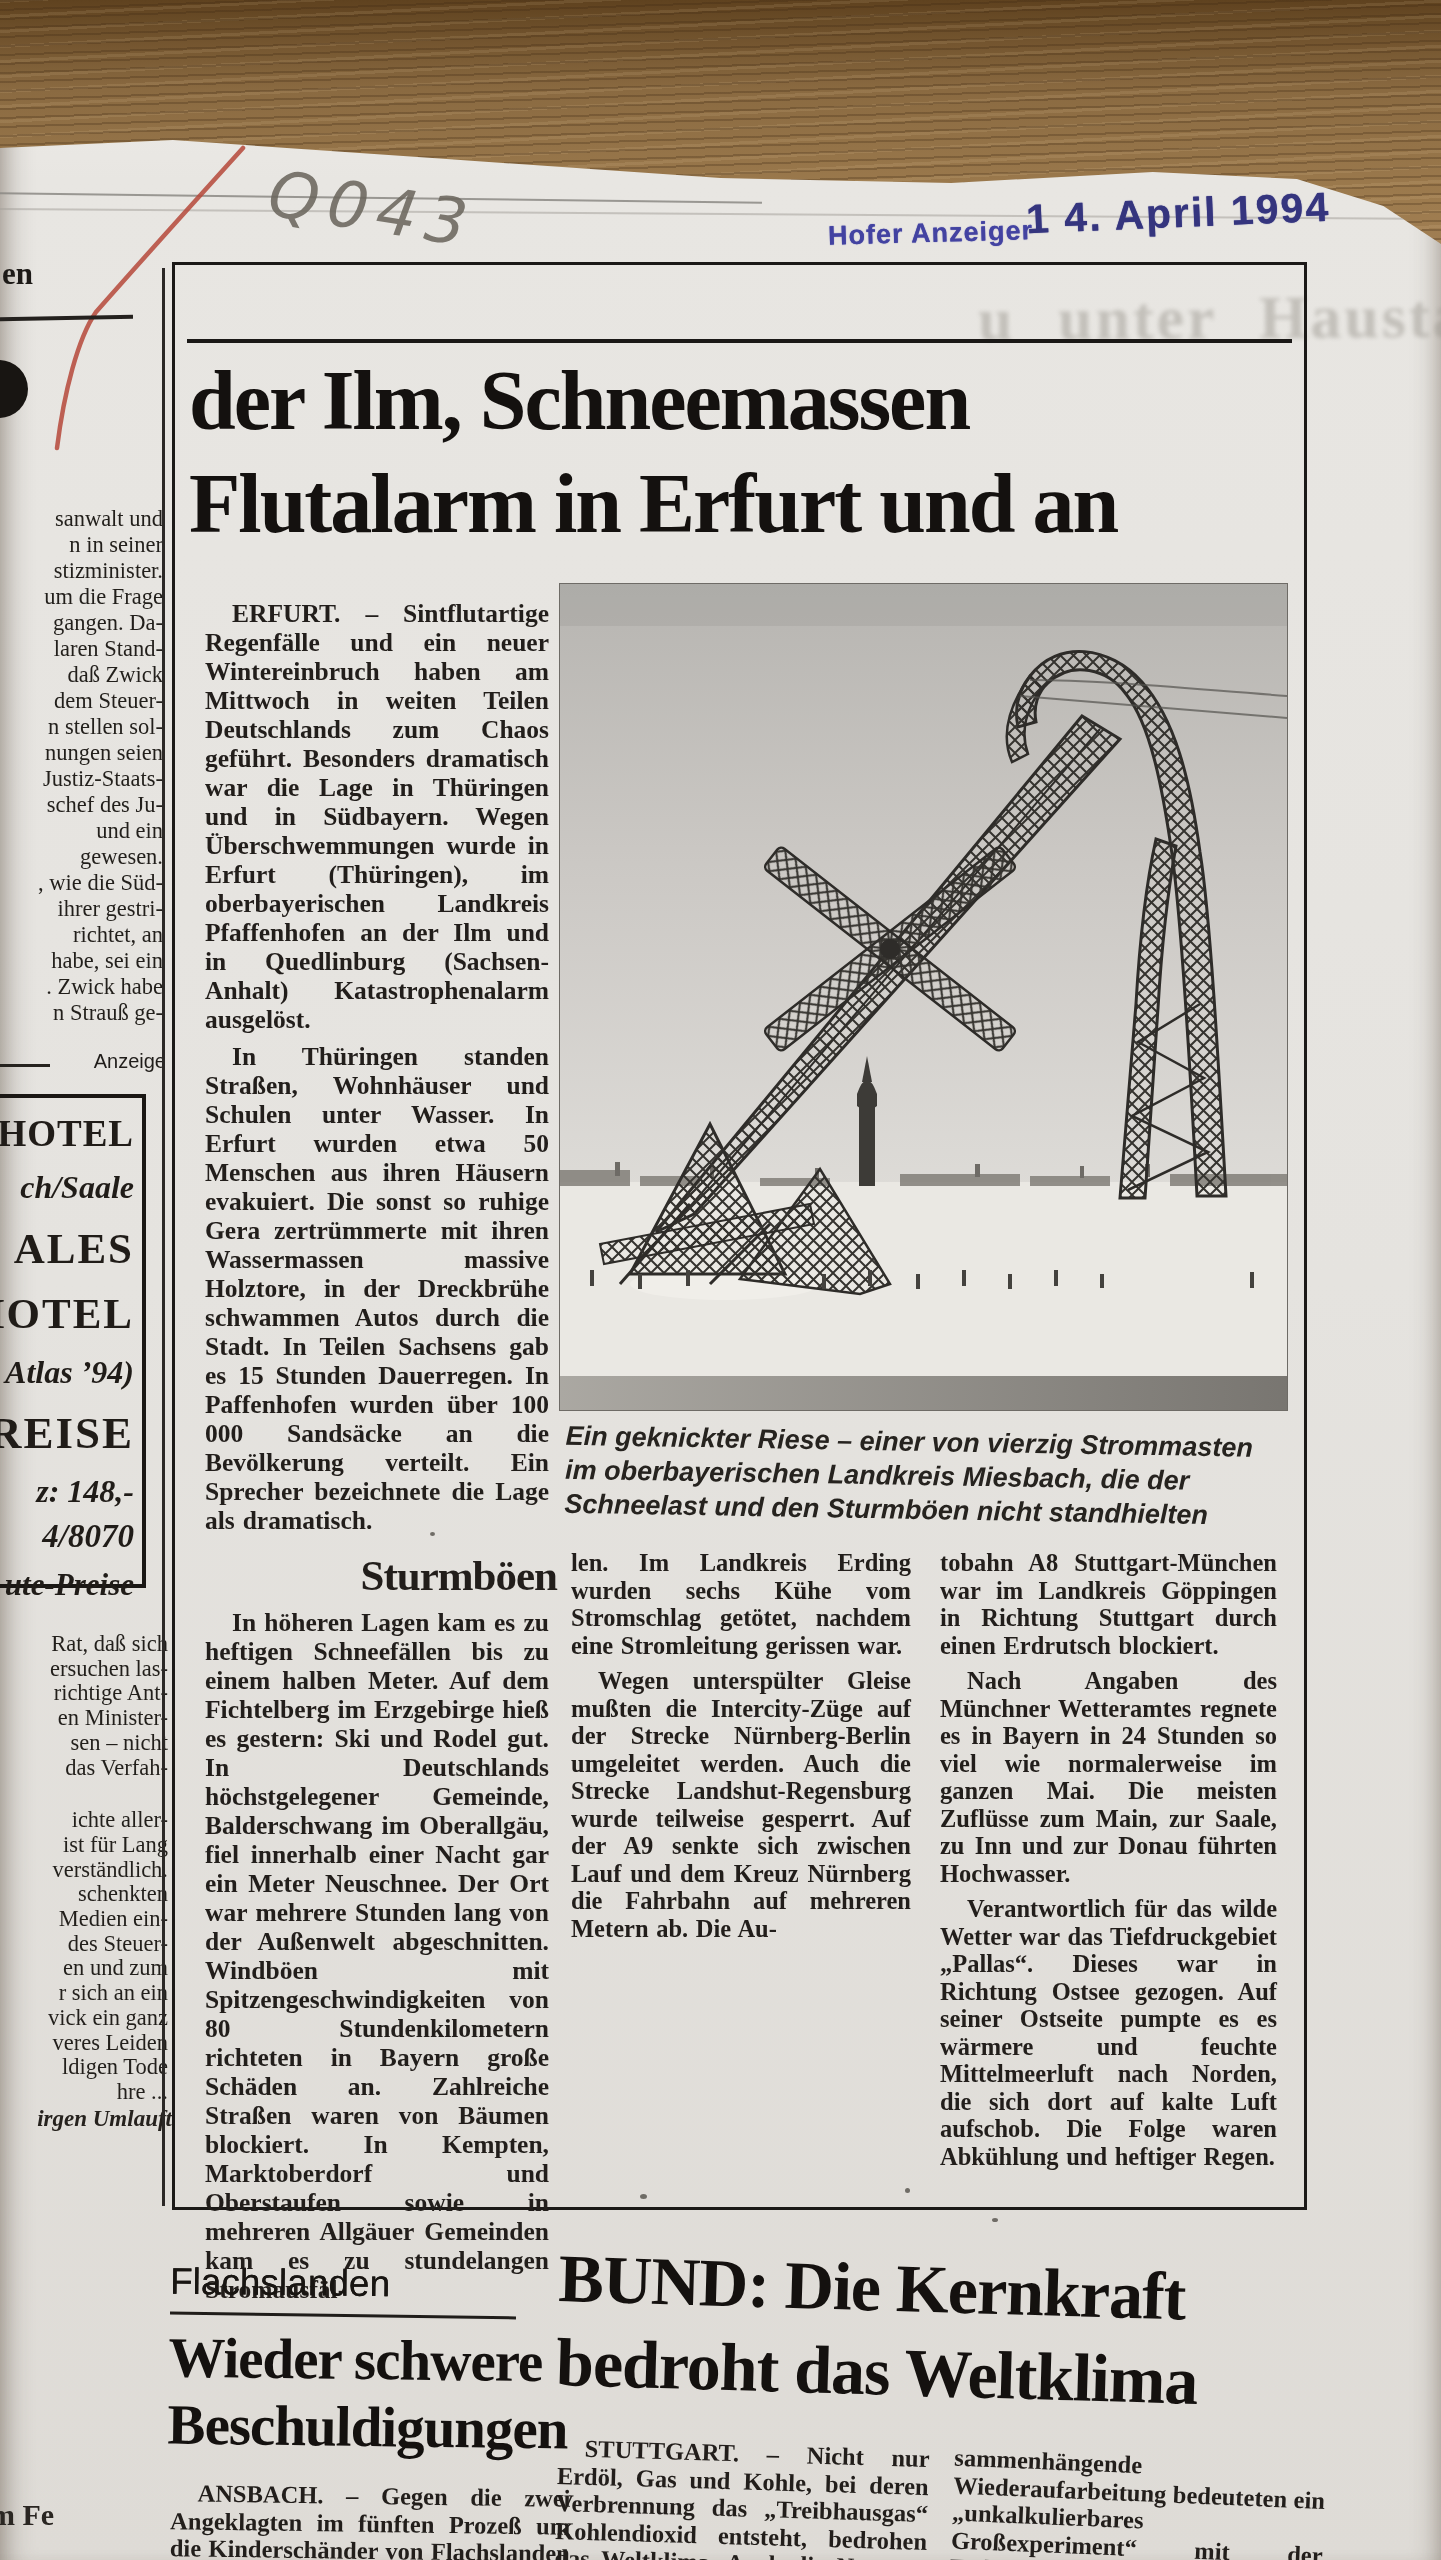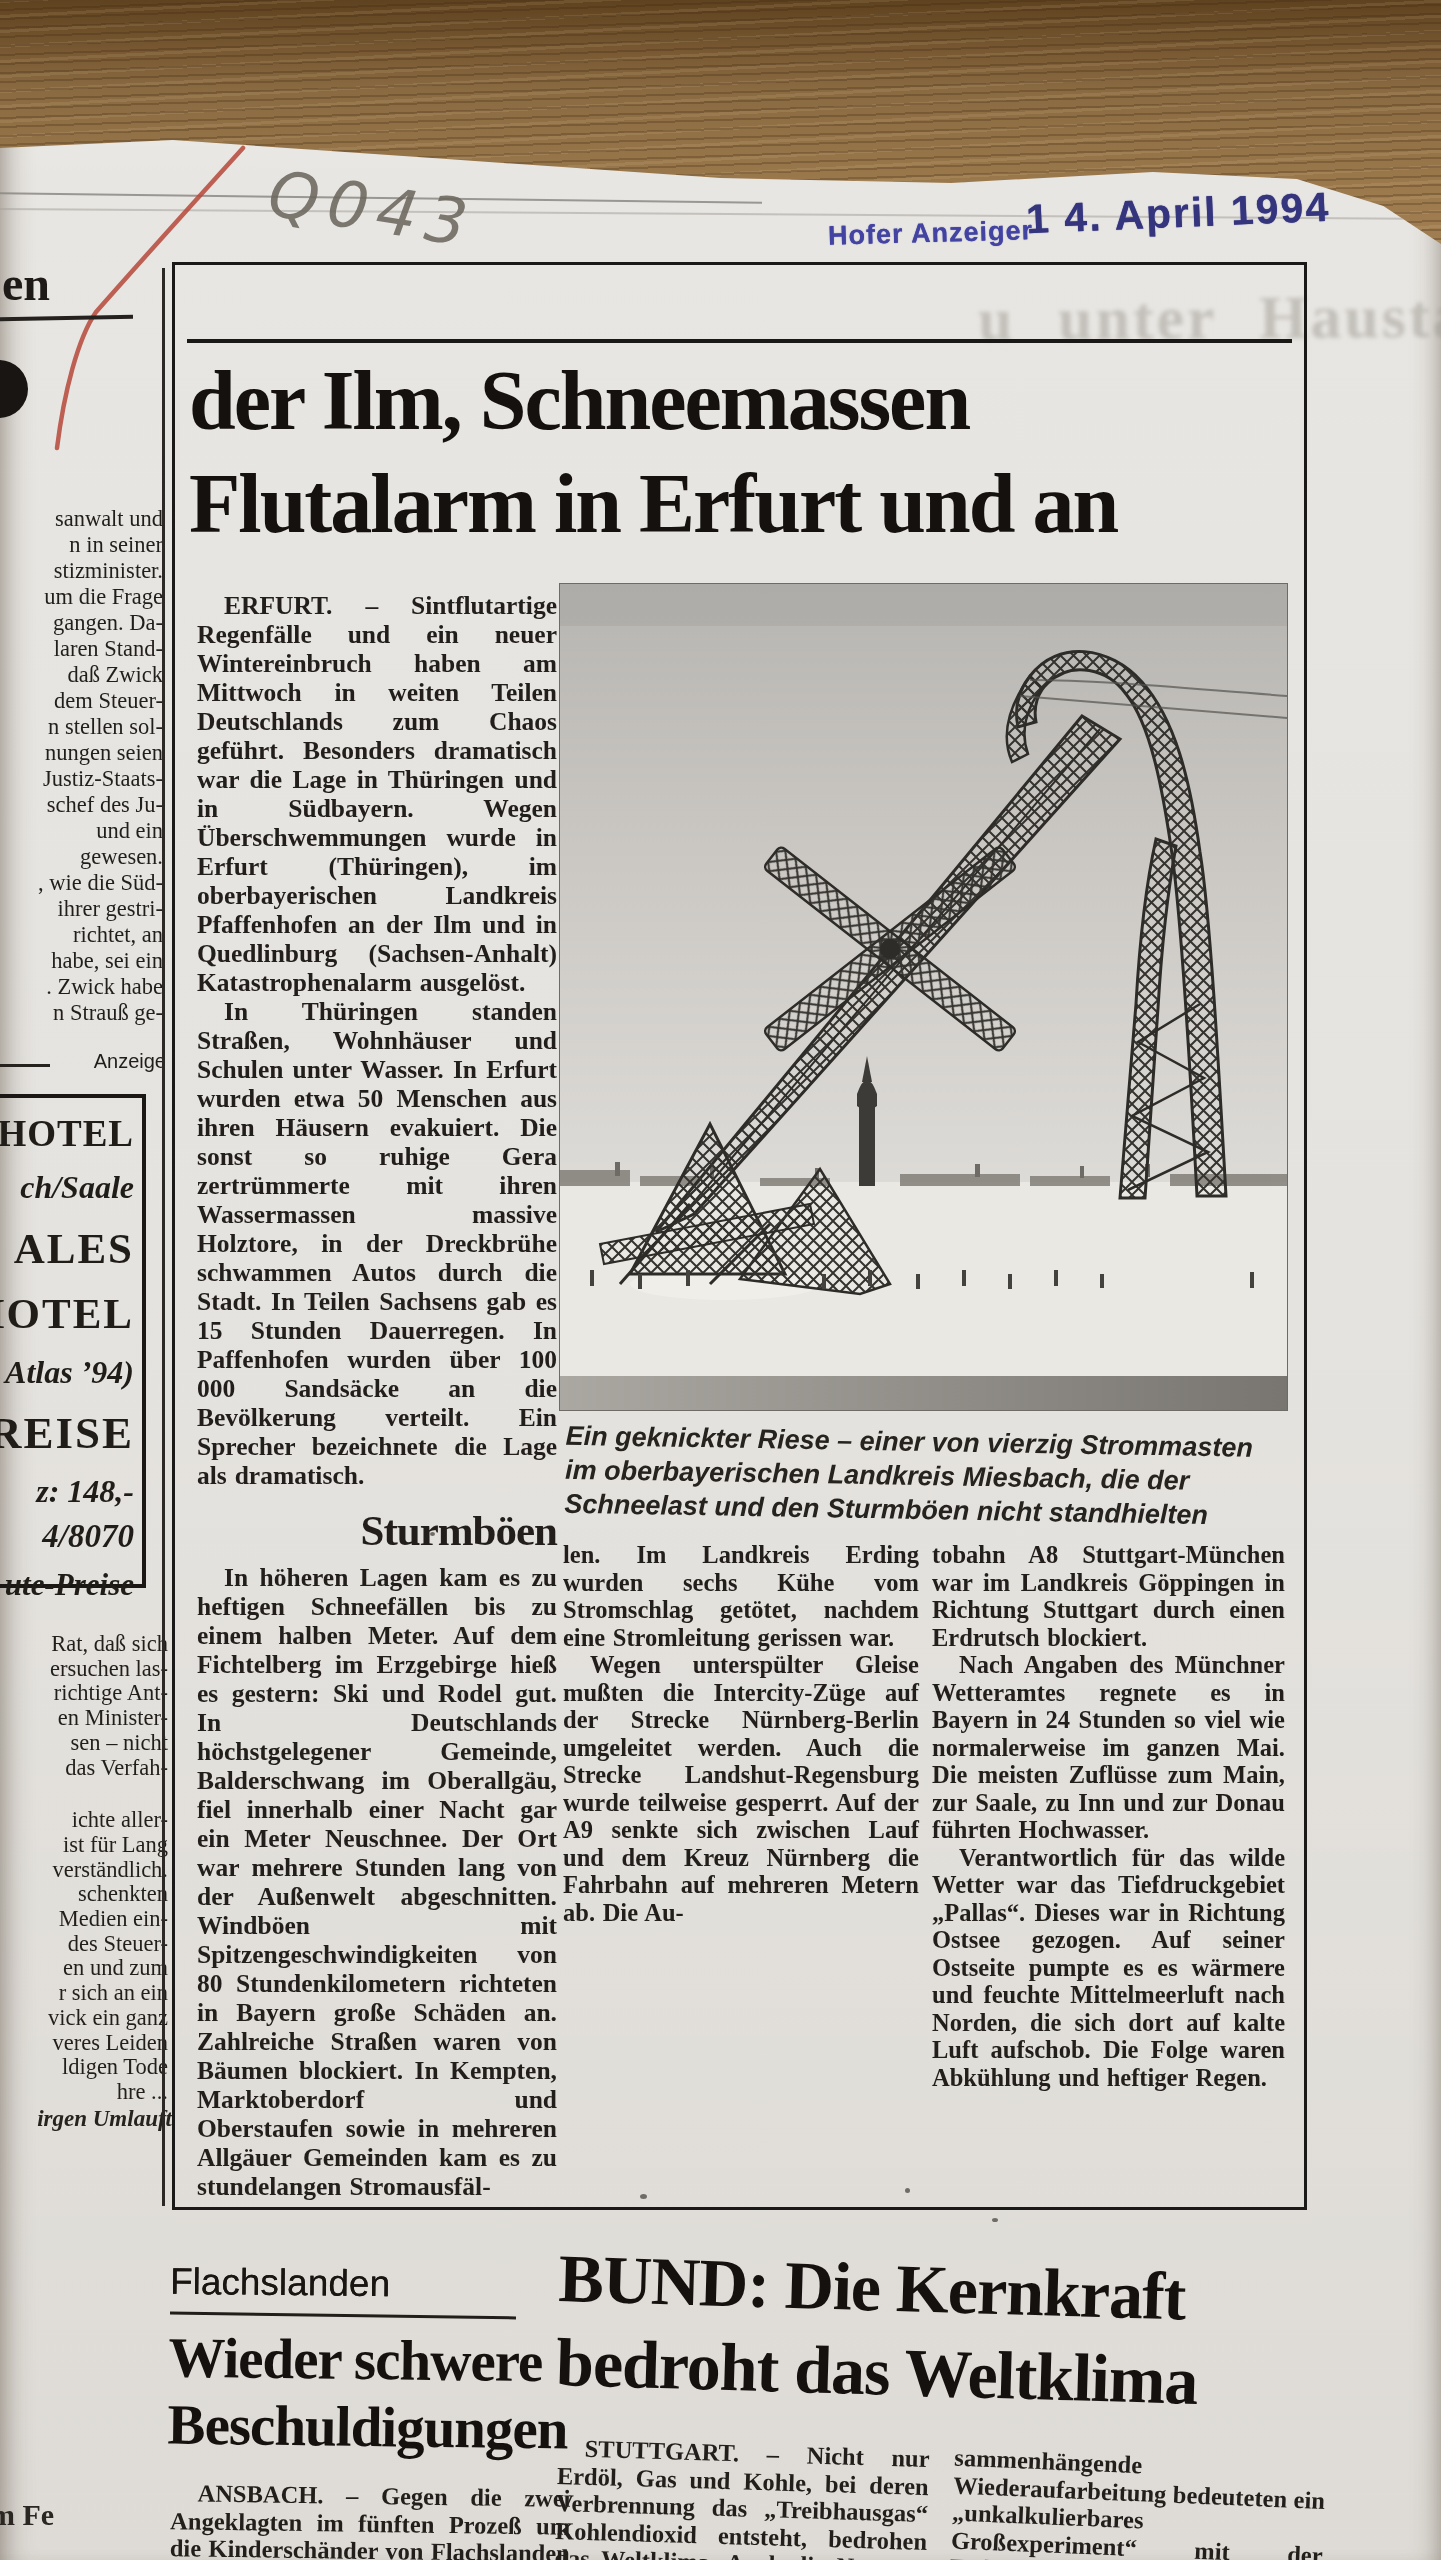--- a/index.html
+++ b/index.html
@@ -22,21 +22,21 @@
   .pencil{position:absolute;left:268px;top:172px;font-family:"DejaVu Sans",sans-serif;font-style:italic;
     font-size:64px;letter-spacing:9px;color:#6b675e;opacity:.88;transform:rotate(9deg);}
   .masthead{position:absolute;left:828px;top:218px;font-family:"Liberation Sans",sans-serif;font-weight:700;
     font-size:27px;color:#4343a1;letter-spacing:1px;transform:rotate(-1.5deg);text-shadow:0 0 1px #4a4aa8;}
   .datestamp{position:absolute;left:1026px;top:190px;font-family:"Liberation Sans",sans-serif;font-weight:700;
     font-size:41px;color:#35357e;letter-spacing:2px;transform:rotate(-2.4deg);text-shadow:0 0 1px #3c3c88;}
   .redmark{position:absolute;left:0;top:0;pointer-events:none;}
   .ghost{position:absolute;left:978px;top:282px;font-size:62px;font-weight:700;color:#97938b;opacity:.45;
     letter-spacing:3px;word-spacing:24px;filter:blur(2px);transform:rotate(-.4deg);white-space:nowrap;}
   
-  .nb-headline{position:absolute;left:2px;top:256px;font-size:48px;font-weight:700;color:#1d1a17;}
+  .nb-headline{position:absolute;left:2px;top:256px;font-size:31px;font-weight:700;color:#1d1a17;}
   .nb-headrule{position:absolute;left:0;top:316px;width:133px;height:4px;background:#24211e;transform:rotate(-1deg);}
   .nb-blob{position:absolute;left:-30px;top:360px;width:58px;height:58px;border-radius:50%;background:#181512;}
   .frag-stack{position:absolute;color:#221f1b;font-weight:400;}
   .frag-stack .li-line{text-align:right;white-space:nowrap;}
   .nb-top{left:0;top:506px;width:163px;font-size:22.5px;line-height:26px;}
   .nb-bottom{left:0;top:1632px;width:168px;font-size:22.5px;line-height:24.7px;}
   .nb-bottom .li-line:empty{min-height:28px;}
   .anzeige-row{position:absolute;left:0;top:1050px;width:166px;}
   .anzeige-rule{position:absolute;left:0;top:14px;width:50px;height:3px;background:#26231f;}
   .anzeige-label{position:absolute;right:0;top:0;font-family:"Liberation Sans",sans-serif;font-weight:400;font-size:20px;color:#201d1a;}
@@ -56,21 +56,21 @@
   .col-rule{position:absolute;left:162px;top:268px;width:3px;height:1938px;background:#2b2826;}
   
   .article-box{position:absolute;left:172px;top:262px;width:1135px;height:1948px;border:3px solid #1b1917;box-sizing:border-box;background:transparent;}
   .kicker{position:absolute;left:20px;top:8px;font-family:"Liberation Sans",sans-serif;font-size:43px;color:#171513;text-shadow:0 0 .6px #171513;}
   .kicker-rule{position:absolute;left:12px;top:74px;width:calc(100% - 24px);height:4px;background:#1b1917;}
   .headline{position:absolute;left:14px;top:84px;font-size:84px;line-height:103px;font-weight:700;letter-spacing:-2px;color:#14110f;}
   .body-col{position:absolute;font-size:24.5px;line-height:27.5px;font-weight:700;color:#221e1b;text-align:justify;word-spacing:1.5px;}
   .col1{left:22px;top:326px;width:360px;font-size:25.5px;line-height:29px;}
   .col2{left:388px;top:1276px;width:356px;}
   .col3{left:757px;top:1276px;width:353px;}
-  .body-col p{margin:0;}
+  .body-col p{margin:8px;}
   .body-col p.ind{text-indent:27px;}
   .subhead{font-size:43px;font-weight:700;margin:26px 0 18px 0;letter-spacing:-1px;text-align:right;}
   .photo-wrap{position:absolute;left:384px;top:318px;width:729px;height:828px;border:1px solid #6e6b66;box-sizing:border-box;background:#d6d4d0;}
   .caption{position:absolute;left:390px;top:1160px;width:716px;font-family:"Liberation Sans",sans-serif;
     font-style:italic;font-weight:700;font-size:27px;line-height:34px;color:#26231f;transform:rotate(1deg);}
   
   .fl-kicker{position:absolute;left:170px;top:2262px;font-family:"Liberation Sans",sans-serif;font-size:37px;color:#181512;text-shadow:0 0 .6px #181512;transform:rotate(.6deg);}
   .fl-rule{position:absolute;left:170px;top:2314px;width:346px;height:3px;background:#201d1a;transform:rotate(.8deg);}
   .fl-headline{position:absolute;left:168px;top:2326px;font-size:57px;line-height:67px;font-weight:700;color:#14110f;letter-spacing:-1px;transform:rotate(.7deg);}
   .fl-body{position:absolute;left:170px;top:2482px;width:400px;font-size:24.5px;line-height:27.5px;font-weight:700;color:#221e1b;text-align:justify;transform:rotate(.8deg);}

